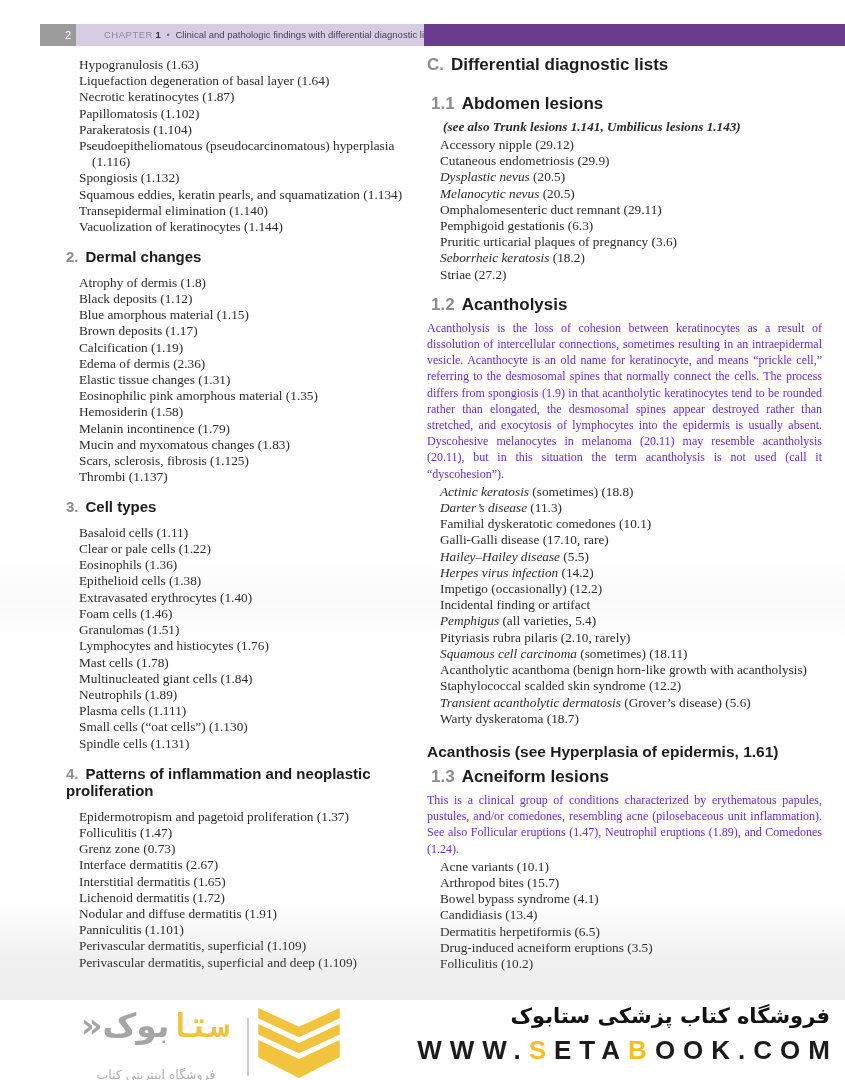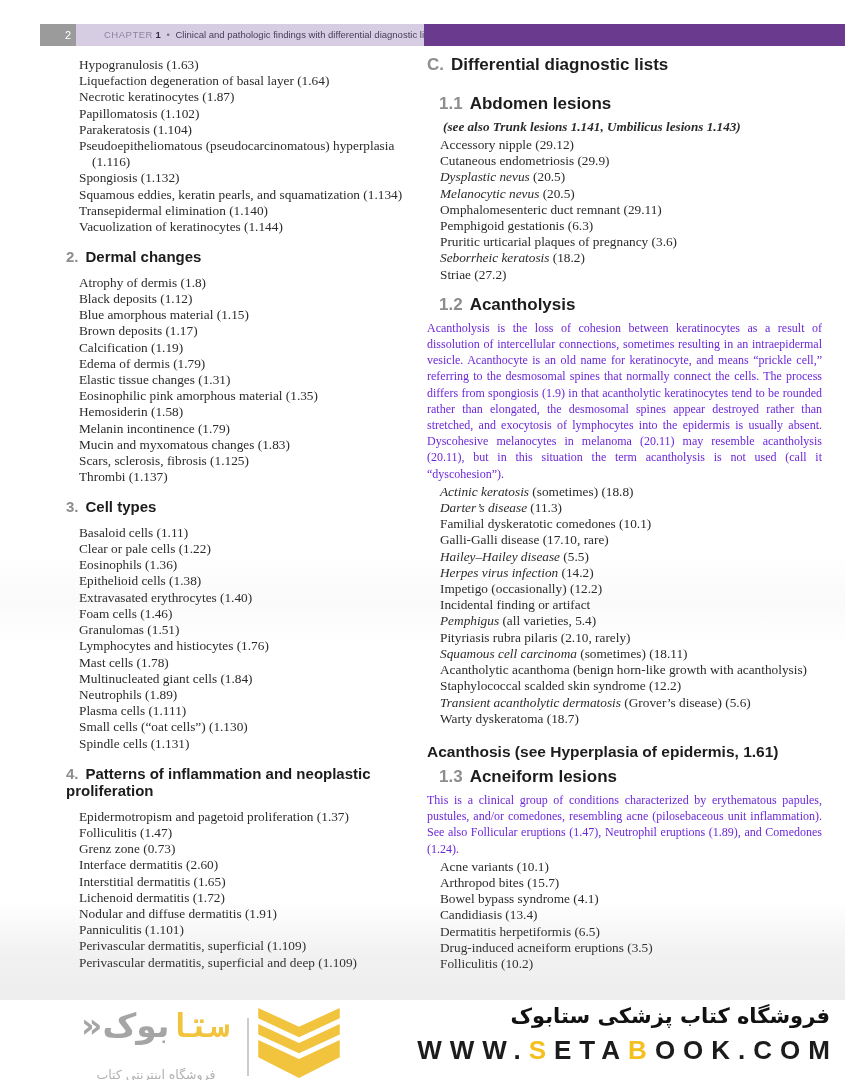--- a/index.html
+++ b/index.html
@@ -39,21 +39,21 @@
     padding-left:13px; text-indent:-13px; color:#2b2b2b;
   }
   .li em { font-style:italic; }
 
   h1.main {
     font:bold 17px/20px "Liberation Sans", sans-serif; color:#1c1c1c;
     margin:0 0 19px 0;
   }
   h2.sub {
     font:bold 17px/19px "Liberation Sans", sans-serif; color:#1c1c1c;
-    margin:12px 0 6px 12px;
+    margin:12px 0 6px 4px;
   }
   h2.sec {
     font:bold 15px/17.5px "Liberation Sans", sans-serif; color:#1c1c1c;
     margin:13px 0 9px 0;
   }
   h2.crossref {
     font:bold 15.5px/18px "Liberation Sans", sans-serif; color:#1c1c1c;
     margin:16px 0 2px 0;
   }
   .hnum { color:#8d8d8d; margin-right:7px; }
@@ -139,21 +139,21 @@
 
     <h2 class="sec">
       <span class="hnum">2.</span><span>Dermal changes</span>
     </h2>
     <div class="list">
         <div class="li">Atrophy of dermis (1.8)</div>
         <div class="li">Black deposits (1.12)</div>
         <div class="li">Blue amorphous material (1.15)</div>
         <div class="li">Brown deposits (1.17)</div>
         <div class="li">Calcification (1.19)</div>
-        <div class="li">Edema of dermis (1.79)</div>
+        <div class="li">Edema of dermis (2.36)</div>
         <div class="li">Elastic tissue changes (1.31)</div>
         <div class="li">Eosinophilic pink amorphous material (1.35)</div>
         <div class="li">Hemosiderin (1.58)</div>
         <div class="li">Melanin incontinence (1.79)</div>
         <div class="li">Mucin and myxomatous changes (1.83)</div>
         <div class="li">Scars, sclerosis, fibrosis (1.125)</div>
         <div class="li">Thrombi (1.137)</div>
       </div>
 
     <h2 class="sec">
@@ -176,21 +176,21 @@
         <div class="li">Spindle cells (1.131)</div>
       </div>
 
     <h2 class="sec">
       <span class="hnum">4.</span><span>Patterns of inflammation and neoplastic proliferation</span>
     </h2>
     <div class="list">
         <div class="li">Epidermotropism and pagetoid proliferation (1.37)</div>
         <div class="li">Folliculitis (1.47)</div>
         <div class="li">Grenz zone (0.73)</div>
-        <div class="li">Interface dermatitis (2.60)</div>
+        <div class="li">Interface dermatitis (2.67)</div>
         <div class="li">Interstitial dermatitis (1.65)</div>
         <div class="li">Lichenoid dermatitis (1.72)</div>
         <div class="li">Nodular and diffuse dermatitis (1.91)</div>
         <div class="li">Panniculitis (1.101)</div>
         <div class="li">Perivascular dermatitis, superficial (1.109)</div>
         <div class="li">Perivascular dermatitis, superficial and deep (1.109)</div>
       </div>
   </div>
 
   <div class="col col-right">

